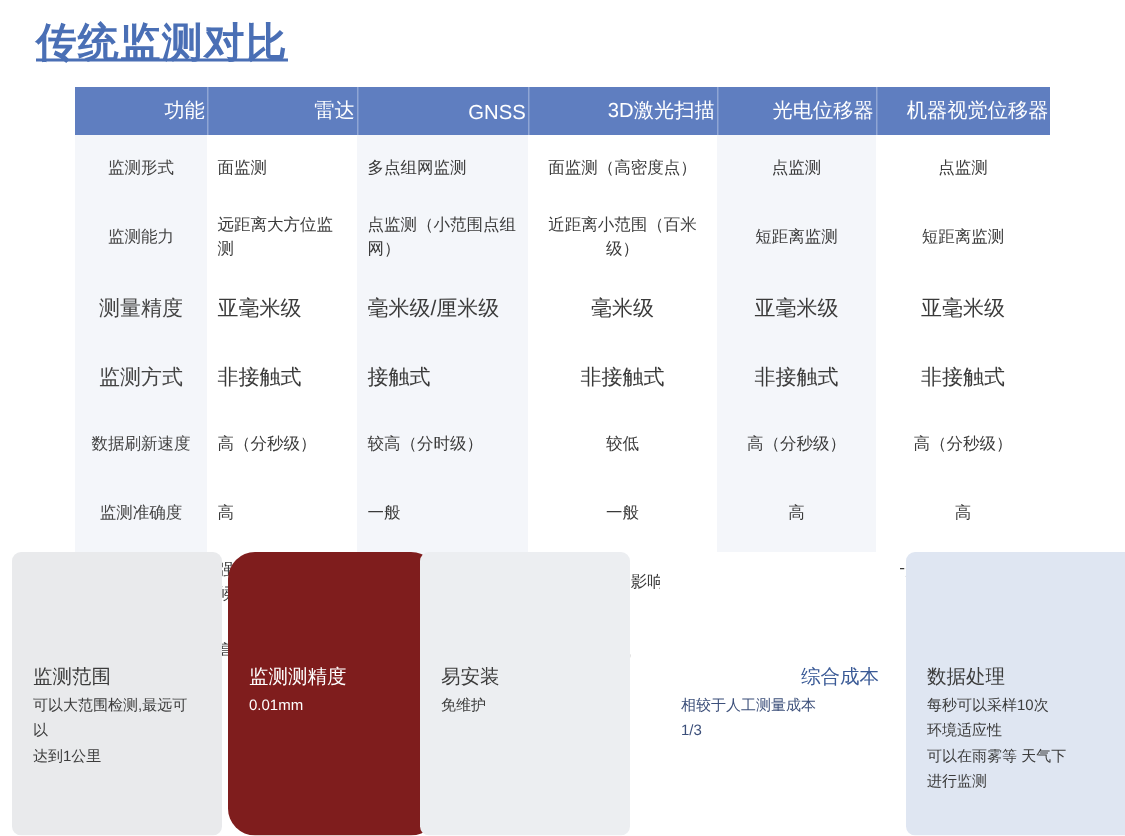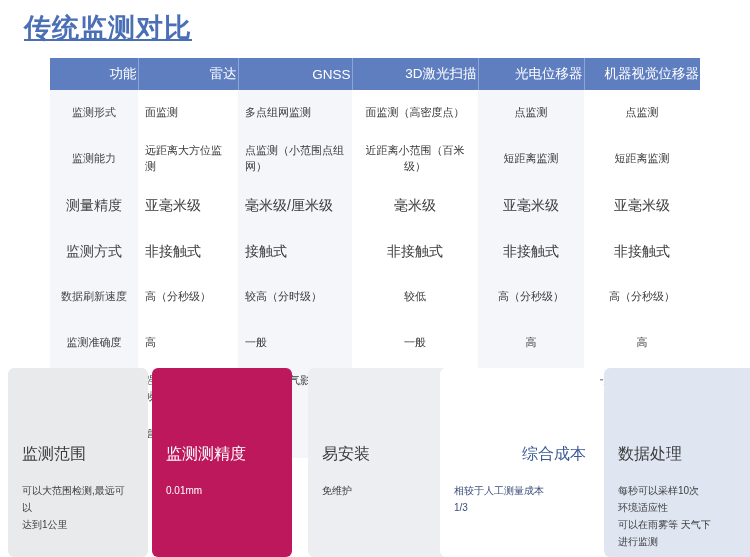--- a/index.html
+++ b/index.html
@@ -90,50 +90,51 @@
     position: absolute;
     top: 0;
     height: 189px;
     border-radius: 6px;
     box-sizing: border-box;
     padding: 72px 14px 0 14px;
     font-size: 11.5px;
     line-height: 1.7;
   }
   .card .ctitle {
-    font-size: 16px;
-    margin-bottom: 15px;
+    font-size: 13px;
+    margin-bottom: 0;
   }
   .card .cline { font-size: 10px; }
 
   .card.grey {
     background: #e9eaec;
     color: #3c3c3c;
   }
   .card.blue {
-    background: #be185d;
+    background: #7f1d1d;
     color: #ffffff;
+    border-radius: 18px;
   }
   .card.light {
     background: #eceef1;
     color: #3c3c3c;
   }
   .card.accent {
     background: #ffffff;
     color: #3c4f7a;
   }
   .card.accent .ctitle { color: #3a5a96; text-align: right; }
   .card.pale {
     background: #dfe6f2;
     color: #3c3c3c;
   }
 
   .c-range  { left: 8px;   width: 140px; }
   .c-prec   { left: 152px; width: 140px; }
-  .c-inst   { left: 308px; width: 140px; }
+  .c-inst   { left: 280px; width: 140px; }
   .c-cost   { left: 440px; width: 160px; }
   .c-data   { left: 604px; width: 172px; background: linear-gradient(115deg,#cfdcef 0%, #dfe8f5 45%, #eaf0f8 100%); }
 
   .card.pale .ctitle { font-weight: normal; }
 </style>
 </head>
 <body>
 
 <div class="page-title">传统监测对比</div>
 

